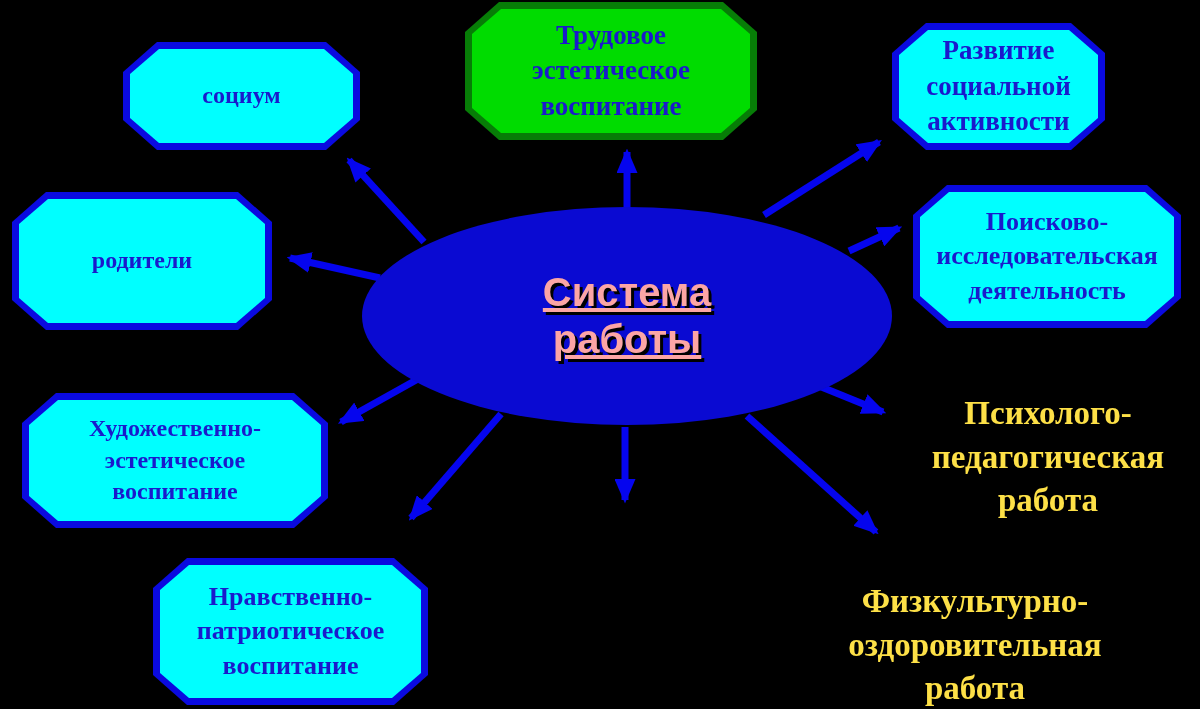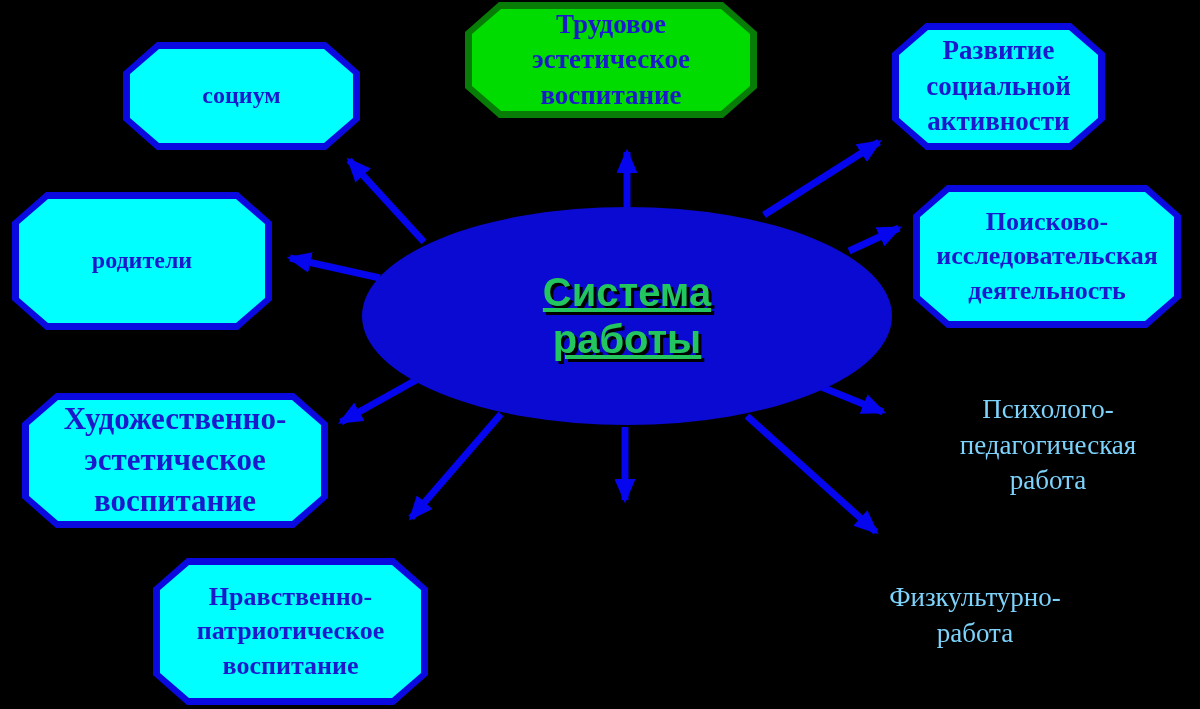--- a/index.html
+++ b/index.html
@@ -17,35 +17,35 @@
       calc(100% - 29px) 100%,29px 100%,0 calc(100% - 25px),0 25px);}
   .cyan .octo-border{background:#0a0ae0;}
   .cyan .octo-fill{background:#00ffff;}
   .green .octo-border{background:#077d07;}
   .green .octo-fill{background:#00dc00;}
   .green.noborder .octo-border{background:#00dc00;}
   .green.noborder .octo-fill{background:#00dc00;inset:0;}
   .label{position:absolute;inset:0;display:flex;flex-direction:column;
     justify-content:center;align-items:center;text-align:center;
     font-weight:bold;color:#1a1acc;line-height:1.32;}
-  .fs32{font-size:24px;} .fs28{font-size:31px;} .fs27{font-size:27px;} .fs26{font-size:26px;}
+  .fs32{font-size:24px;} .fs28{font-size:24px;} .fs27{font-size:27px;} .fs26{font-size:26px;}
   .label span{display:block;}
   
   #center-ellipse{
     position:absolute;left:362px;top:207px;width:530px;height:218px;
     background:#0a0ad2;border-radius:50%;
     display:flex;flex-direction:column;justify-content:center;align-items:center;
     font-family:"Liberation Sans",sans-serif;font-weight:bold;
-    color:#22c55e;font-size:40px;line-height:1.17;text-align:center;
+    color:#fca5a5;font-size:40px;line-height:1.17;text-align:center;
   }
   #center-ellipse span{display:block;text-decoration:underline;
     text-shadow:3px 3px 0 #000000;}
   
-  .float-label{position:absolute;text-align:center;font-weight:normal;
-    color:#7dd3fc;font-size:27px;line-height:1.32;}
+  .float-label{position:absolute;text-align:center;font-weight:bold;
+    color:#fde047;font-size:33px;line-height:1.32;}
   .float-label span{display:block;}
   
   #arrow-layer{position:absolute;left:0;top:0;width:1200px;height:709px;}
 </style>
 </head>
 <body>
 
 <div id="canvas">
 
   <svg id="arrow-layer" viewBox="0 0 1200 709" xmlns="http://www.w3.org/2000/svg">
@@ -74,21 +74,21 @@
   </div>
 
   <div class="node cyan" style="left:123px;top:42px;width:237px;height:108px">
     <div class="octo-border"></div>
     <div class="octo-fill"></div>
     <div class="label fs32">
       <span>социум</span>
     </div>
   </div>
 
-  <div class="node green" style="left:465px;top:2px;width:292px;height:116px">
+  <div class="node green" style="left:465px;top:2px;width:292px;height:138px">
     <div class="octo-border"></div>
     <div class="octo-fill"></div>
     <div class="label fs27">
       <span>Трудовое</span>
       <span>эстетическое</span>
       <span>воспитание</span>
     </div>
   </div>
 
   <div class="node cyan" style="left:892px;top:23px;width:213px;height:127px">
@@ -141,16 +141,17 @@
 
 
   <div class="float-label" style="left:928px;top:392px;width:240px">
     <span>Психолого-</span>
     <span>педагогическая</span>
     <span>работа</span>
   </div>
 
   <div class="float-label" style="left:845px;top:580px;width:260px">
     <span>Физкультурно-</span>
+    <span>оздоровительная</span>
     <span>работа</span>
   </div>
 
 </div>
 
 </body></html>

